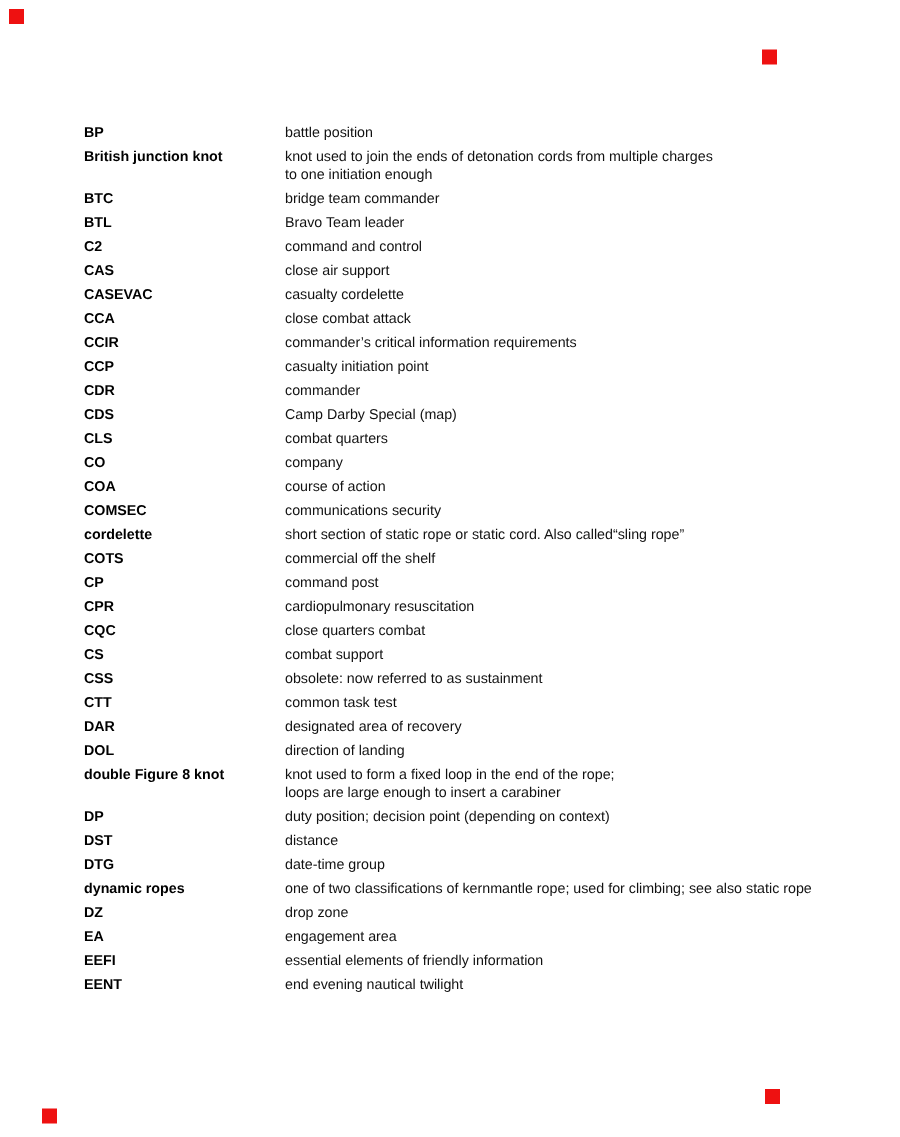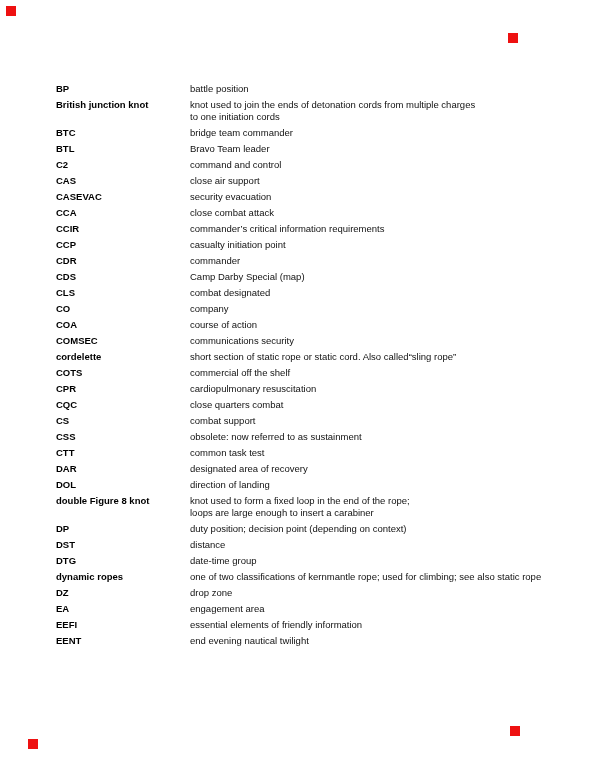--- a/index.html
+++ b/index.html
@@ -56,21 +56,21 @@
       <div class="row">
         <span class="term">BP</span>
         <div class="def">
           <div class="line"><span>battle position</span></div>
         </div>
       </div>
       <div class="row">
         <span class="term">British junction knot</span>
         <div class="def">
           <div class="line"><span>knot used to join the ends of detonation cords from multiple charges</span></div>
-          <div class="line"><span>to one initiation cords</span></div>
+          <div class="line"><span>to one initiation enough</span></div>
         </div>
       </div>
       <div class="row">
         <span class="term">BTC</span>
         <div class="def">
           <div class="line"><span>bridge team commander</span></div>
         </div>
       </div>
       <div class="row">
         <span class="term">BTL</span>
@@ -86,21 +86,21 @@
       </div>
       <div class="row">
         <span class="term">CAS</span>
         <div class="def">
           <div class="line"><span>close air support</span></div>
         </div>
       </div>
       <div class="row">
         <span class="term">CASEVAC</span>
         <div class="def">
-          <div class="line"><span>security evacuation</span></div>
+          <div class="line"><span>casualty cordelette</span></div>
         </div>
       </div>
       <div class="row">
         <span class="term">CCA</span>
         <div class="def">
           <div class="line"><span>close combat attack</span></div>
         </div>
       </div>
       <div class="row">
         <span class="term">CCIR</span>
@@ -122,21 +122,21 @@
       </div>
       <div class="row">
         <span class="term">CDS</span>
         <div class="def">
           <div class="line"><span>Camp Darby Special (</span><span class="seg-italic">map</span><span>)</span></div>
         </div>
       </div>
       <div class="row">
         <span class="term">CLS</span>
         <div class="def">
-          <div class="line"><span>combat designated</span></div>
+          <div class="line"><span>combat quarters</span></div>
         </div>
       </div>
       <div class="row">
         <span class="term">CO</span>
         <div class="def">
           <div class="line"><span>company</span></div>
         </div>
       </div>
       <div class="row">
         <span class="term">COA</span>
@@ -153,20 +153,26 @@
       <div class="row">
         <span class="term">cordelette</span>
         <div class="def">
           <div class="line"><span>short section of static rope or static cord. </span><span class="seg-italic">Also called</span><span>“sling rope”</span></div>
         </div>
       </div>
       <div class="row">
         <span class="term">COTS</span>
         <div class="def">
           <div class="line"><span>commercial off the shelf</span></div>
+        </div>
+      </div>
+      <div class="row">
+        <span class="term">CP</span>
+        <div class="def">
+          <div class="line"><span>command post</span></div>
         </div>
       </div>
       <div class="row">
         <span class="term">CPR</span>
         <div class="def">
           <div class="line"><span>cardiopulmonary resuscitation</span></div>
         </div>
       </div>
       <div class="row">
         <span class="term">CQC</span>

